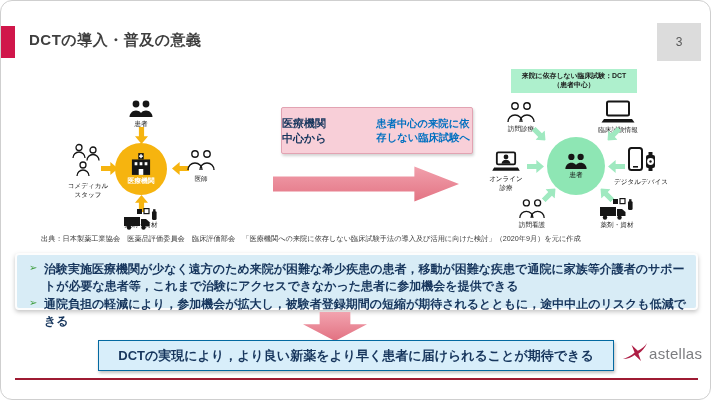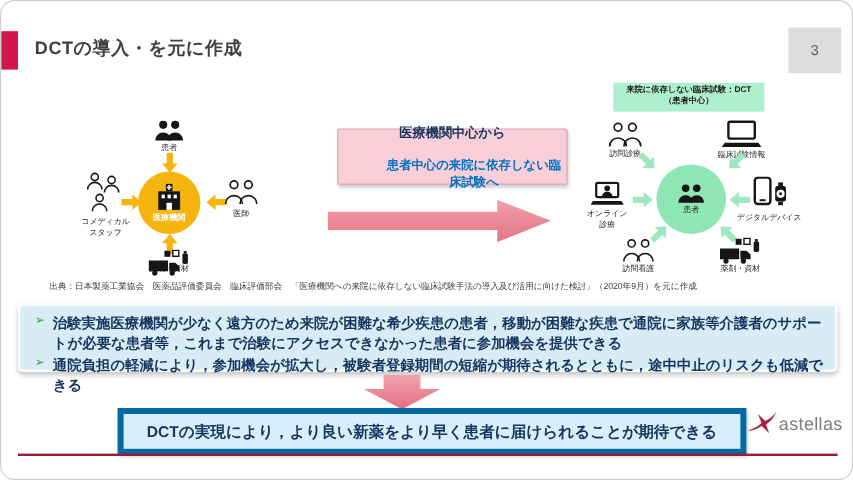--- a/index.html
+++ b/index.html
@@ -35,21 +35,21 @@
 
   
   .spoke-arrow { width:17px; height:13px;
     clip-path:polygon(0 30%,55% 30%,55% 0,100% 50%,55% 100%,55% 70%,0 70%); }
   .ya { background:#f6b40f; }
   .ga { background:#9fe9c0; }
 
   
   .trans-box { left:280px; top:106px; width:190px; height:45px; background:#f8cfd8;
     border:1px solid #e2a3b2; border-radius:2px; box-shadow:1px 2px 3px rgba(0,0,0,.18);
-    display:flex; flex-direction:column; align-items:center; justify-content:center; gap:13px; text-align:center; }
+    display:flex; flex-direction:row; align-items:center; justify-content:center; gap:13px; text-align:left; }
   .trans-l1 { font-size:11px; font-weight:bold; color:#17365d; }
   .trans-l2 { font-size:10.3px; font-weight:bold; color:#0070c0;padding-left:36px; }
   .big-arrow { left:272px; top:163px; width:186px; height:40px;
     background:linear-gradient(#f2a3af,#e27181);
     clip-path:polygon(0 31%,76% 31%,76% 6%,100% 50%,76% 94%,76% 69%,0 69%); }
   .down-arrow { left:302px; top:311px; width:64px; height:29px;
     background:linear-gradient(#f2a3af,#e27181);
     clip-path:polygon(26% 0,74% 0,74% 42%,100% 42%,50% 100%,0 42%,26% 42%); }
 
   
@@ -58,40 +58,40 @@
   
   .benefits { left:14px; top:252px; width:683px; height:57px; background:#d8ecf6;
     border:2px solid #fdfdfd; border-radius:4px; box-shadow:0 2px 4px rgba(90,90,90,.35);
     box-sizing:border-box; padding:6px 10px 0 12px; }
   .bitem { display:flex; align-items:flex-start; }
   .bullet { color:#3e9e3e; font-size:10px; width:15px; flex:0 0 15px; line-height:1.45; }
   .btext { font-size:12px; font-weight:bold; color:#17365d; line-height:1.45; }
 
   
   .conclusion { left:97px; top:339px; width:514px; height:29px; background:#d8eefa;
-    border:5px solid #0369a1; box-shadow:1px 2px 3px rgba(0,0,0,.25);
+    border:1px solid #0369a1; box-shadow:1px 2px 3px rgba(0,0,0,.25);
     display:flex; align-items:center; justify-content:center;
     font-size:13px; font-weight:bold; color:#17365d; }
 
   
   .logo { left:621px; top:341px; display:flex; align-items:center; }
   .logo-text { font-size:15px; color:#7c7d80; letter-spacing:.3px; margin-left:1px; }
 
   .redline { left:14px; top:377px; width:683px; height:2px; background:#9e1b33; }
   .footer { left:20px; top:384px; width:670px; font-size:7.2px; color:#3a3a3a; }
 
   .icon { display:flex; align-items:center; justify-content:center; }
 </style>
 </head>
 <body>
 
 <div class="slide">
 
   <div class="abs accent"></div>
-  <h1 class="abs title">DCTの導入・を元に作成</h1>
+  <h1 class="abs title">DCTの導入・普及の意義</h1>
   <div class="abs pagenum">3</div>
 
 
   <div class="abs icon" style="left:127px;top:99px;">
     <svg width="26" height="18" viewBox="0 0 26 18">
         <g fill="#161616">
       <circle cx="8" cy="4" r="3.4"></circle>
           <path d="M1.5 17c0-3.7 2.9-6.6 6.5-6.6s6.5 2.9 6.5 6.6z"></path>
       <circle cx="18" cy="4" r="3.4"></circle>
           <path d="M11.5 17c0-3.7 2.9-6.6 6.5-6.6s6.5 2.9 6.5 6.6z"></path>

